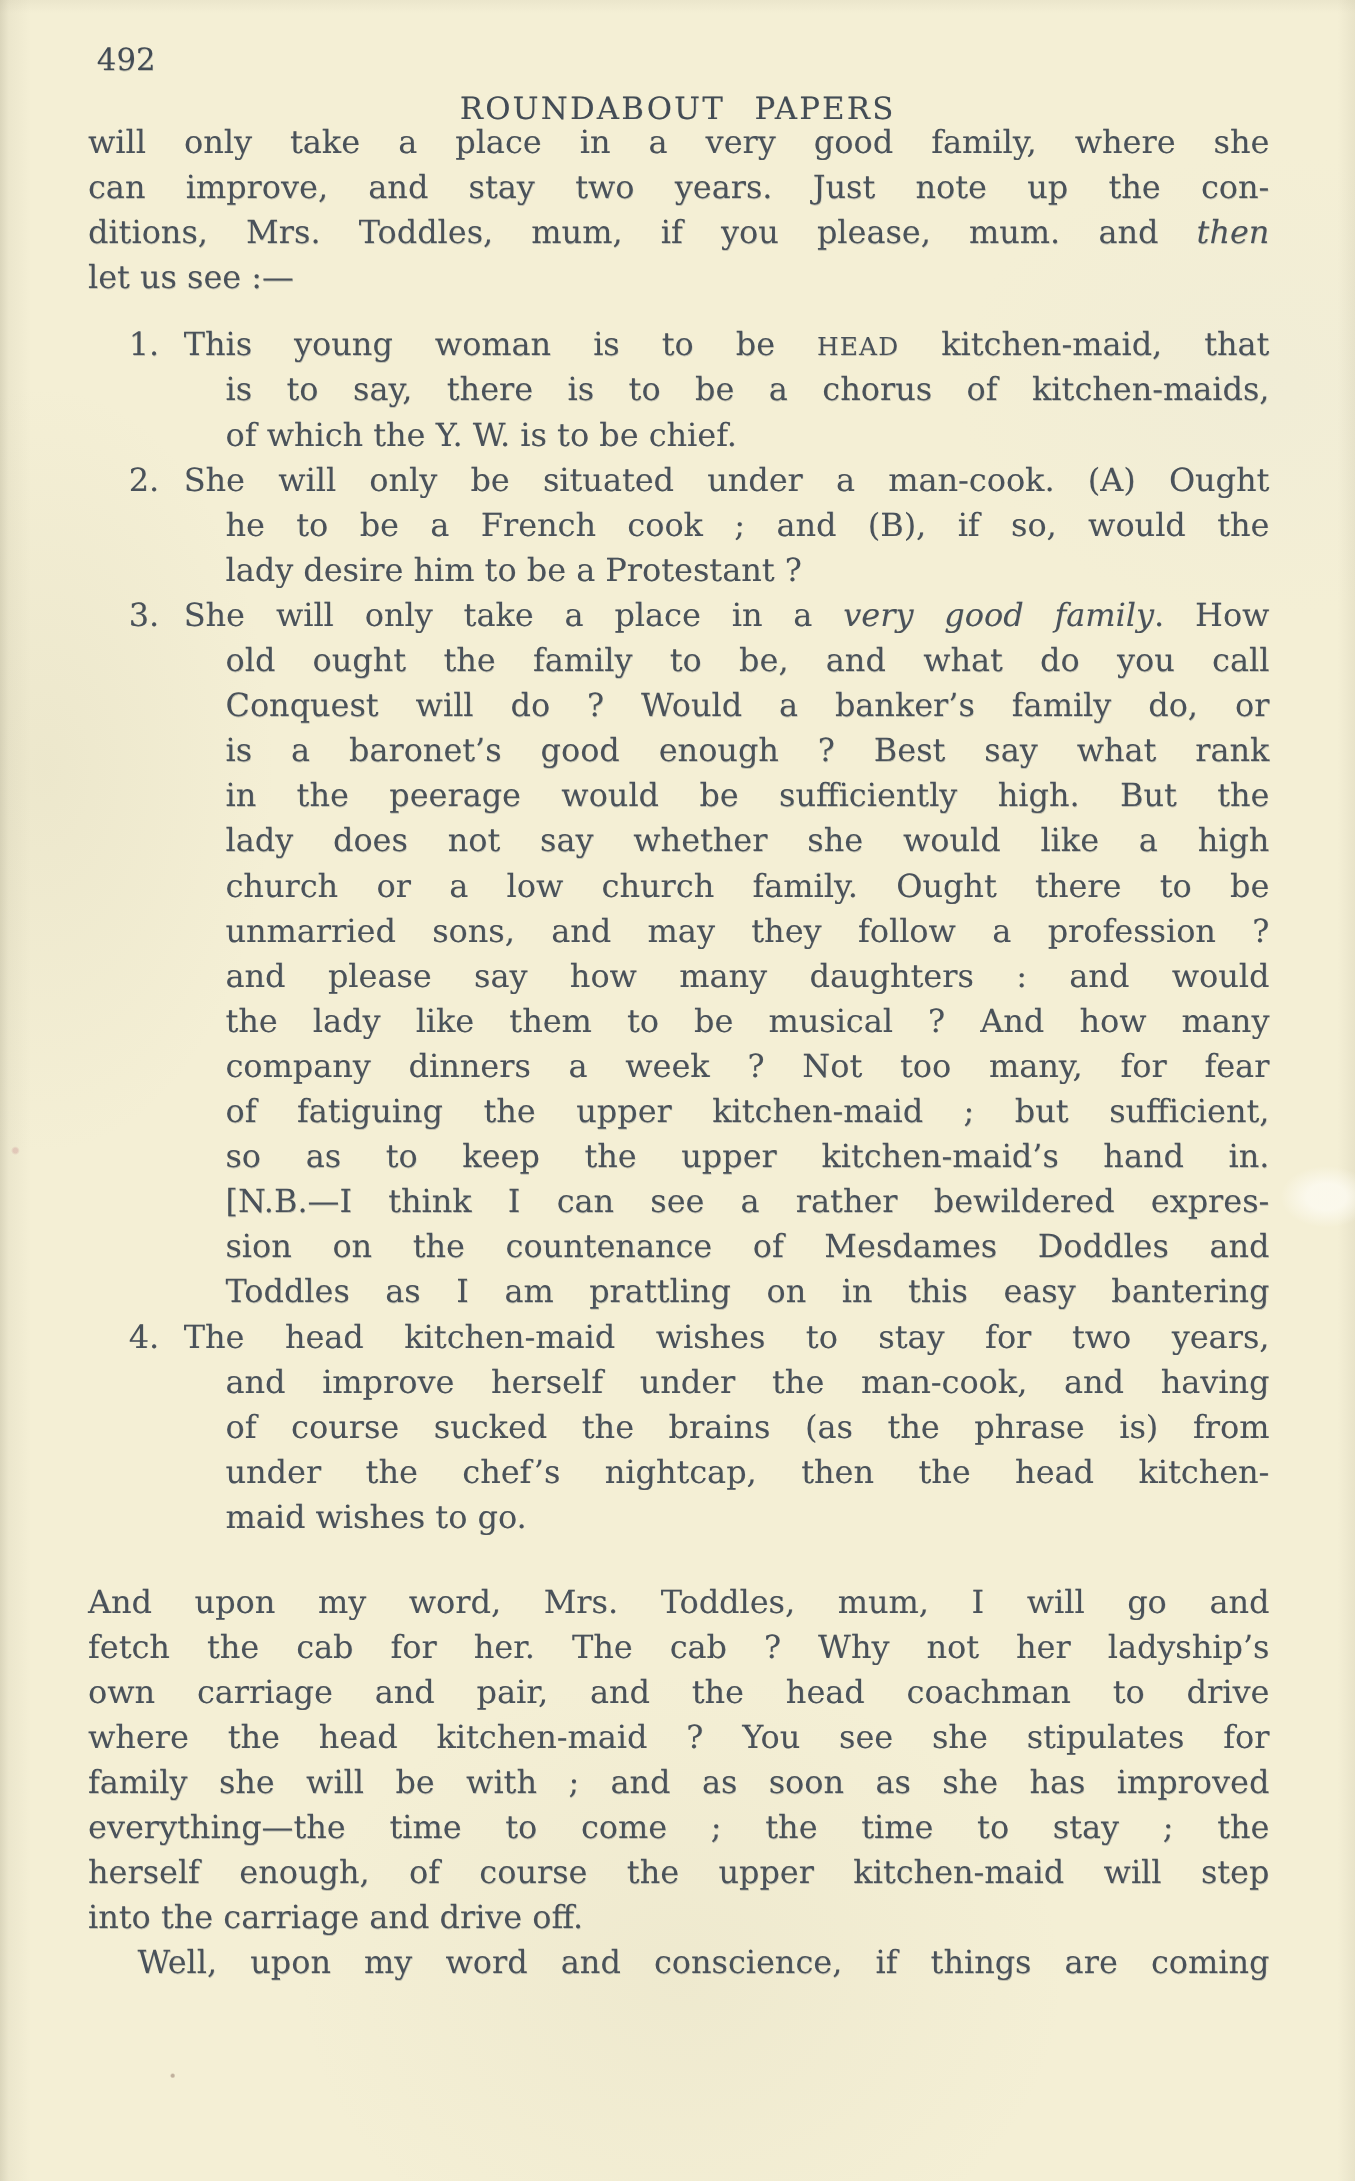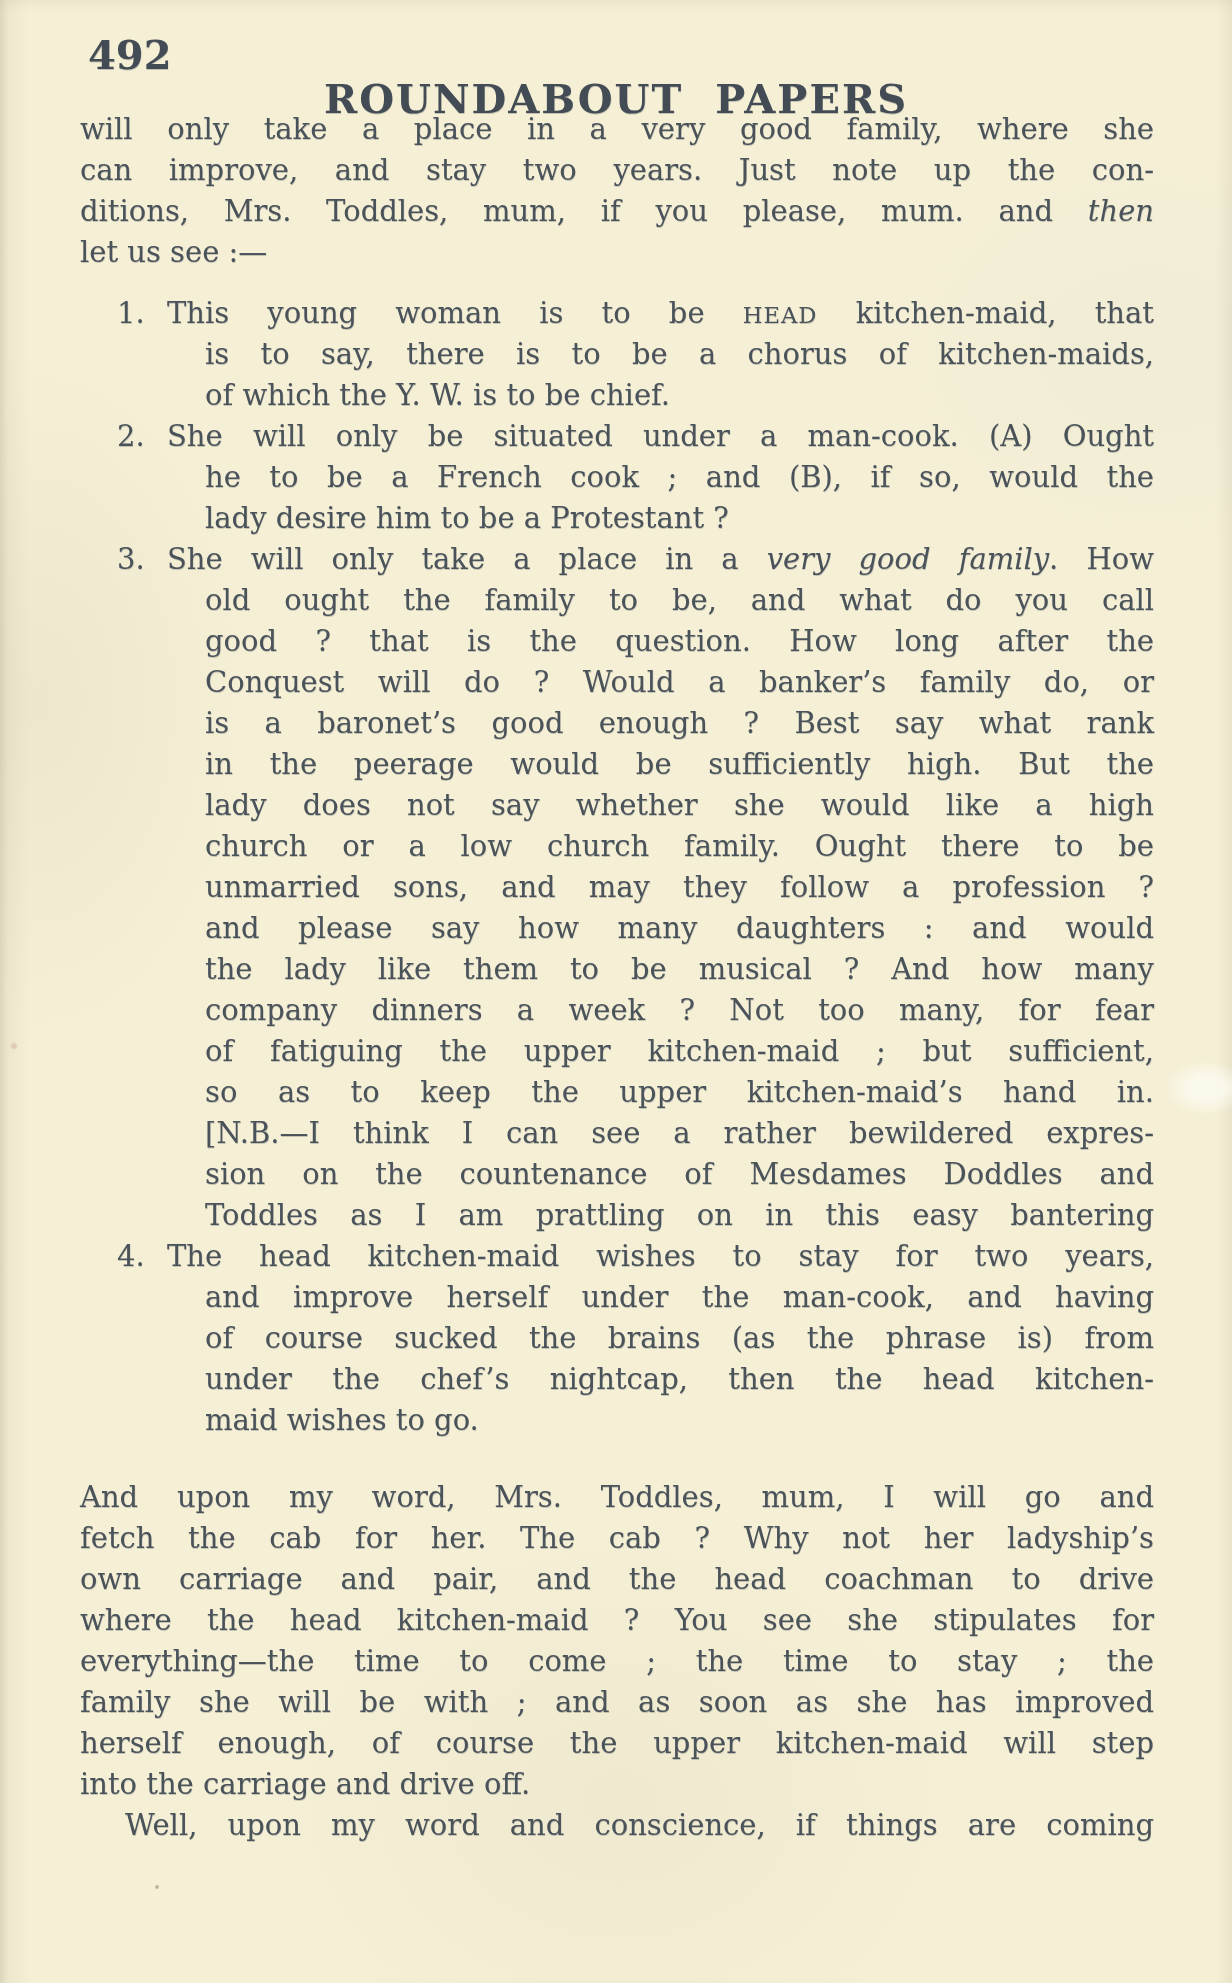--- a/index.html
+++ b/index.html
@@ -14,23 +14,22 @@
       linear-gradient(270deg, rgba(170,165,140,.16) 0, rgba(170,165,140,0) 16px),
       linear-gradient(180deg, rgba(170,165,140,.12) 0, rgba(170,165,140,0) 12px),
       radial-gradient(ellipse 300px 500px at 40px 700px, rgba(190,184,150,.14), rgba(190,184,150,0) 70%),
       radial-gradient(ellipse 400px 300px at 1150px 350px, rgba(238,235,215,.55), rgba(238,235,215,0) 70%),
       radial-gradient(ellipse 500px 400px at 620px 1800px, rgba(190,184,150,.10), rgba(190,184,150,0) 70%);
     font-family:"DejaVu Serif","Liberation Serif",serif;
     color:#4a525a;
   }
   .header-row{
     position:absolute;top:33px;left:0;right:0;height:44px;
-    font-size:40px;line-height:44px;color:#434c55;
+    font-size:28px;line-height:44px;color:#434c55;
     text-shadow:0.4px 0.5px 0.5px rgba(67,76,85,.28);
-    font-weight:bold;
   }
   .page-num{position:absolute;left:88px;top:0;}
   .header-title{text-align:center;letter-spacing:2px;word-spacing:16px;margin-top:44px;}
   .body-block{
     position:absolute;top:109px;left:80px;width:1074px;font-size:29px;
     text-shadow:0.4px 0.5px 0.5px rgba(74,82,90,.28);
   }
   .line{line-height:41px;height:41px;text-align:justify;text-align-last:justify;}
   .line.last{text-align-last:left;}
   .it{font-style:italic;}
@@ -75,21 +74,20 @@
         <span class="num">2.</span>
         <div class="line first"><span>She will only be situated under a man-cook. (A) Ought</span></div>
         <div class="line cont"><span>he to be a French cook ; and (B), if so, would the</span></div>
         <div class="line cont last"><span>lady desire him to be a Protestant ?</span></div>
       </div>
 
       <div class="list-item">
         <span class="num">3.</span>
         <div class="line first"><span>She will only take a place in a </span><span class="it">very good family</span><span>. How</span></div>
         <div class="line cont"><span>old ought the family to be, and what do you call</span></div>
-        <div class="line cont"><span>good ? that is the question. How long after the</span></div>
         <div class="line cont"><span>Conquest will do ? Would a banker’s family do, or</span></div>
         <div class="line cont"><span>is a baronet’s good enough ? Best say what rank</span></div>
         <div class="line cont"><span>in the peerage would be sufficiently high. But the</span></div>
         <div class="line cont"><span>lady does not say whether she would like a high</span></div>
         <div class="line cont"><span>church or a low church family. Ought there to be</span></div>
         <div class="line cont"><span>unmarried sons, and may they follow a profession ?</span></div>
         <div class="line cont"><span>and please say how many daughters : and would</span></div>
         <div class="line cont"><span>the lady like them to be musical ? And how many</span></div>
         <div class="line cont"><span>company dinners a week ? Not too many, for fear</span></div>
         <div class="line cont"><span>of fatiguing the upper kitchen-maid ; but sufficient,</span></div>
@@ -108,22 +106,22 @@
         <div class="line cont last"><span>maid wishes to go.</span></div>
       </div>
 
     </div>
 
     <div class="closing-para">
       <div class="line"><span>And upon my word, Mrs. Toddles, mum, I will go and</span></div>
       <div class="line"><span>fetch the cab for her. The cab ? Why not her ladyship’s</span></div>
       <div class="line"><span>own carriage and pair, and the head coachman to drive</span></div>
       <div class="line"><span>where the head kitchen-maid ? You see she stipulates for</span></div>
+      <div class="line"><span>family she will be with ; and as soon as she has improved</span></div>
       <div class="line"><span>everything—the time to come ; the time to stay ; the</span></div>
-      <div class="line"><span>family she will be with ; and as soon as she has improved</span></div>
       <div class="line"><span>herself enough, of course the upper kitchen-maid will step</span></div>
       <div class="line last"><span>into the carriage and drive off.</span></div>
     </div>
 
     <div class="final-para">
       <div class="line"><span>Well, upon my word and conscience, if things are coming</span></div>
     </div>
 
   </div>
 </div>

